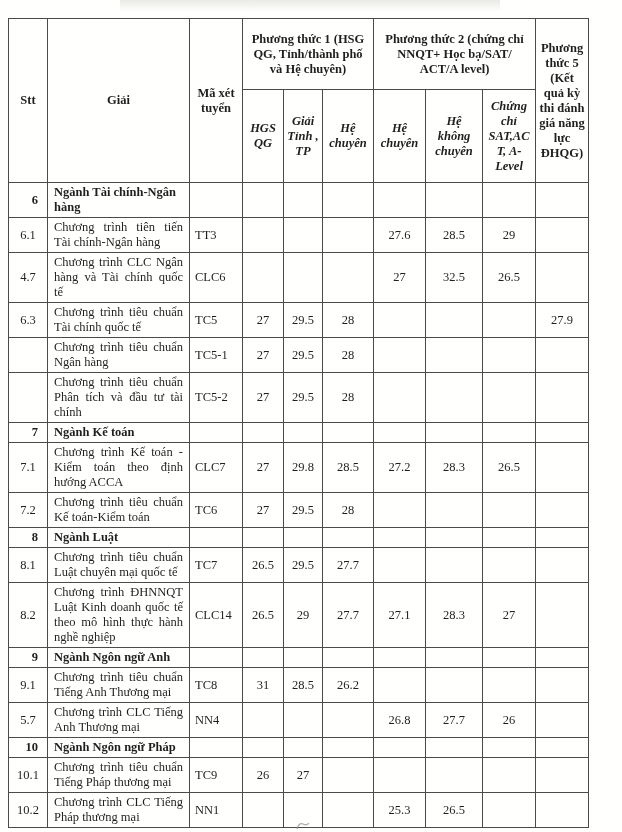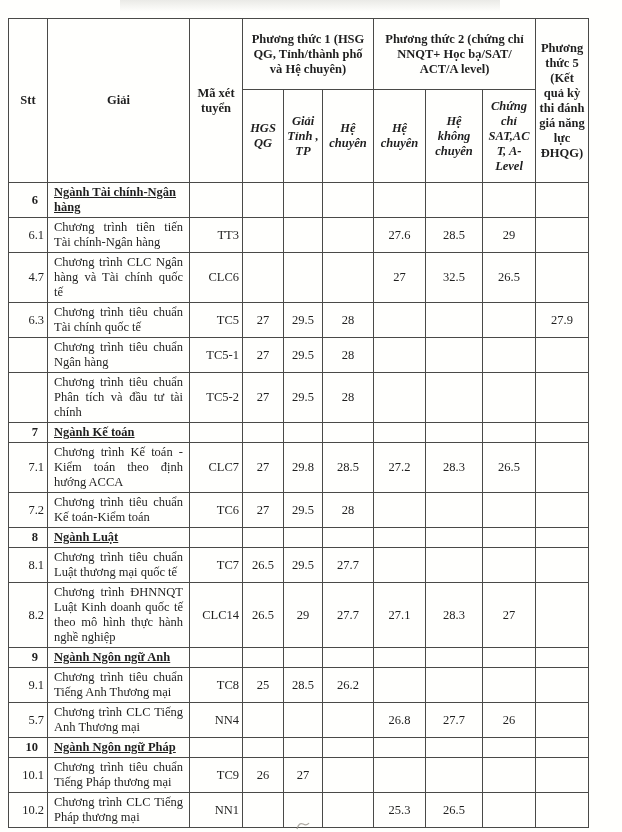--- a/index.html
+++ b/index.html
@@ -22,25 +22,25 @@
   th,td{
     border:1px solid #4a4a48;
     font-size:12.5px;line-height:15px;
     vertical-align:middle;padding:2px 3px;
     overflow:hidden;
   }
   th{font-weight:bold;text-align:center;}
   thead tr.r1 th{height:66px;}
   thead tr.r2 th{height:88px;font-style:italic;}
   th.wrap-any{overflow-wrap:anywhere;}
-  td.stt{text-align:right;}
+  td.stt{text-align:center;}
   td.stt.sec{text-align:right;padding-right:9px;font-weight:bold;}
   td.name{text-align:justify;padding:2px 6px;}
-  td.name.sec{font-weight:bold;text-align:left;text-decoration:underline;}
-  td.code{text-align:right;padding-left:5px;}
+  td.name.sec{font-weight:bold;text-align:left;}
+  td.code{text-align:left;padding-left:5px;}
   td.num{text-align:center;}
   .artifact{position:absolute;left:295px;top:821px;opacity:.8;}
 </style>
 </head>
 <body>
 
 <div class="page">
   <div class="scan-smudge"></div>
 
   <table>
@@ -190,21 +190,21 @@
           <td class="num"></td>
           <td class="num"></td>
           <td class="num"></td>
           <td class="num"></td>
           <td class="num"></td>
           <td class="num"></td>
           <td class="num"></td>
         </tr>
         <tr>
           <td class="stt">8.1</td>
-          <td class="name">Chương trình tiêu chuẩn Luật thương mại quốc tế</td>
+          <td class="name">Chương trình tiêu chuẩn Luật chuyên mại quốc tế</td>
           <td class="code">TC7</td>
           <td class="num">26.5</td>
           <td class="num">29.5</td>
           <td class="num">27.7</td>
           <td class="num"></td>
           <td class="num"></td>
           <td class="num"></td>
           <td class="num"></td>
         </tr>
         <tr>
@@ -228,21 +228,21 @@
           <td class="num"></td>
           <td class="num"></td>
           <td class="num"></td>
           <td class="num"></td>
           <td class="num"></td>
         </tr>
         <tr>
           <td class="stt">9.1</td>
           <td class="name">Chương trình tiêu chuẩn Tiếng Anh Thương mại</td>
           <td class="code">TC8</td>
-          <td class="num">25</td>
+          <td class="num">31</td>
           <td class="num">28.5</td>
           <td class="num">26.2</td>
           <td class="num"></td>
           <td class="num"></td>
           <td class="num"></td>
           <td class="num"></td>
         </tr>
         <tr>
           <td class="stt">5.7</td>
           <td class="name">Chương trình CLC Tiếng Anh Thương mại</td>

